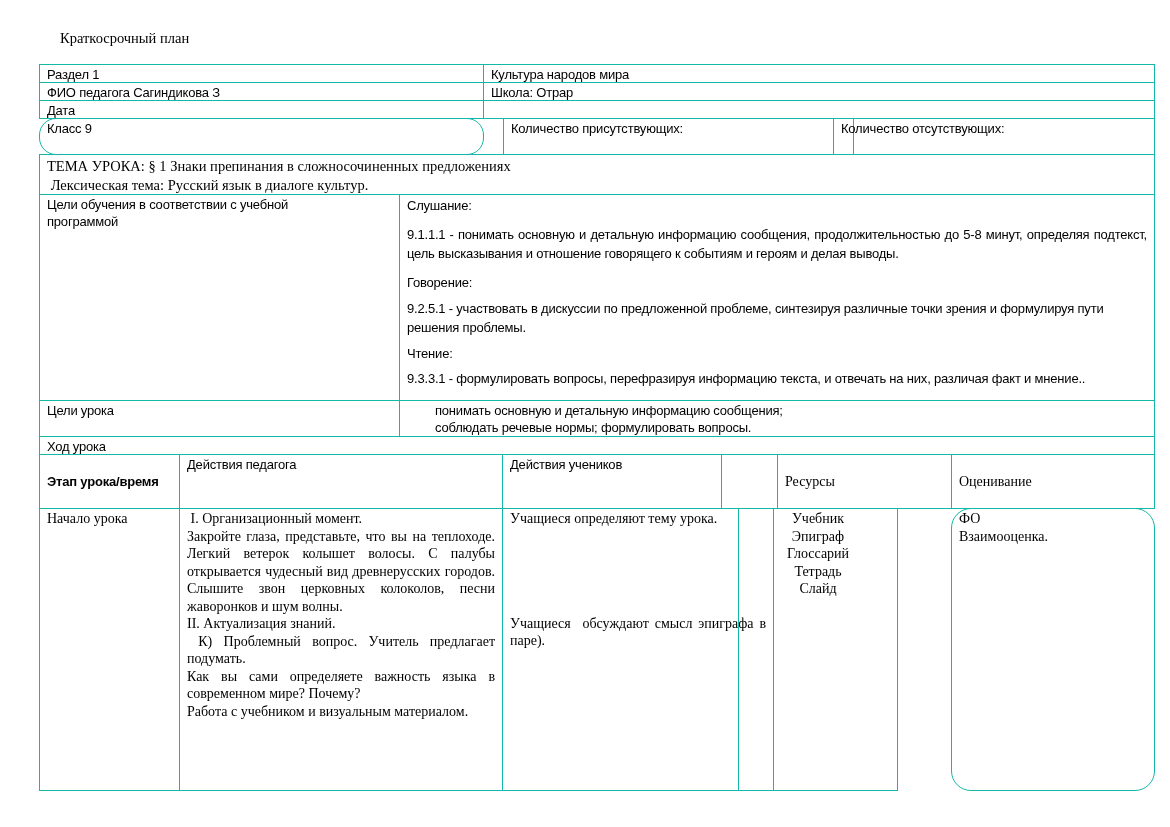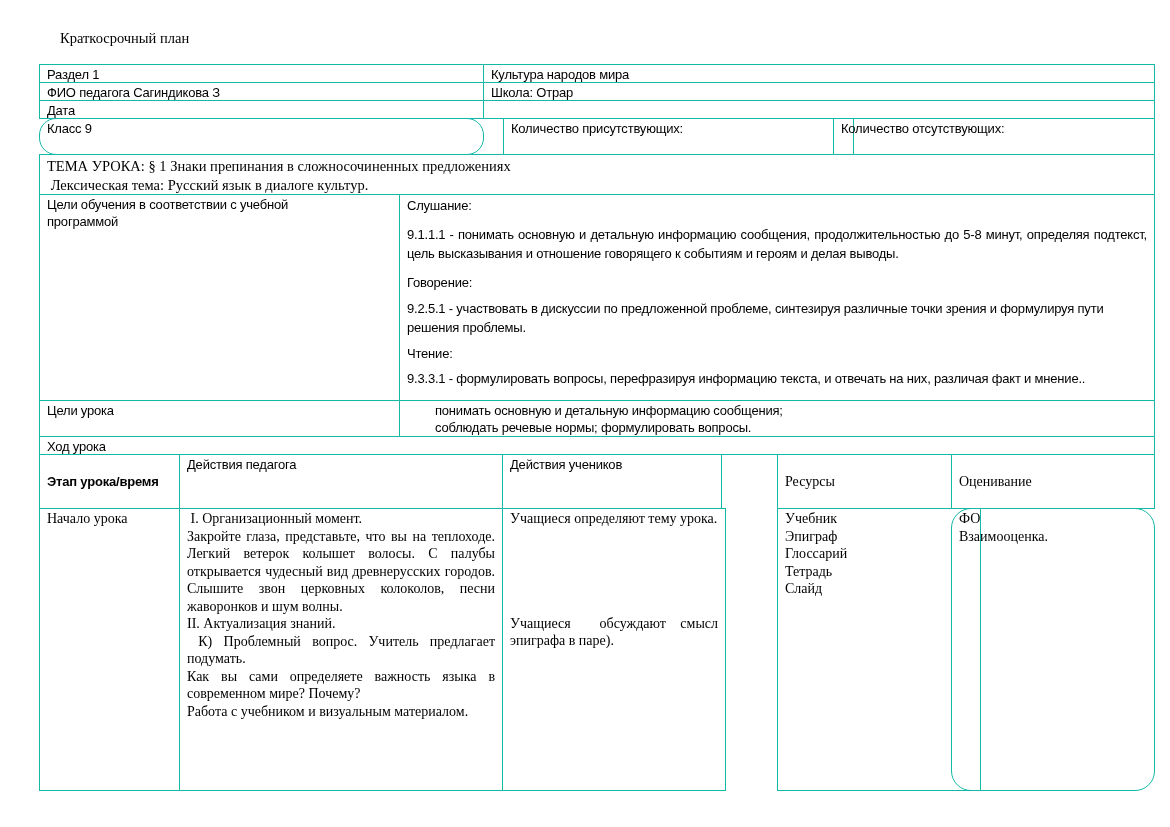--- a/index.html
+++ b/index.html
@@ -102,26 +102,26 @@
   <span>Начало урока</span>
 </div>
 <div class="cell just" style="left:179px; top:508px; width:324px; height:283px; overflow:hidden; line-height:17.5px;">
   <div style="white-space:pre;"> I. Организационный момент.</div>
   <div>Закройте глаза, представьте, что вы на теплоходе. Легкий ветерок колышет волосы. С палубы открывается чудесный вид древнерусских городов. Слышите звон церковных колоколов, песни жаворонков и шум волны.</div>
   <div>II. Актуализация знаний.</div>
   <div style="white-space:pre-wrap;"> К) Проблемный вопрос. Учитель предлагает подумать.</div>
   <div>Как вы сами определяете важность языка в современном мире? Почему?</div>
   <div>Работа с учебником и визуальным материалом.</div>
 </div>
-<div class="cell just" style="left:502px; top:508px; width:224px; height:283px; line-height:17.5px;">
+<div class="cell just" style="left:502px; top:508px; width:272px; height:283px; line-height:17.5px;">
   <div>Учащиеся определяют тему урока.</div>
   <div style="height:87px"></div>
   <div style="white-space:pre-wrap;">Учащиеся  обсуждают смысл эпиграфа в паре).</div>
 </div>
-<div class="cell" style="left:777px; top:508px; width:204px; height:283px; line-height:17.5px;">
+<div class="cell" style="left:738px; top:508px; width:160px; height:283px; line-height:17.5px;text-align:center;">
   <div>Учебник</div>
   <div>Эпиграф</div>
   <div>Глоссарий</div>
   <div>Тетрадь</div>
   <div>Слайд</div>
 </div>
 <div class="cell" style="left:951px; top:508px; width:204px; height:283px; line-height:17.5px;border-radius:20px;">
   <div>ФО</div>
   <div>Взаимооценка.</div>
 </div>

